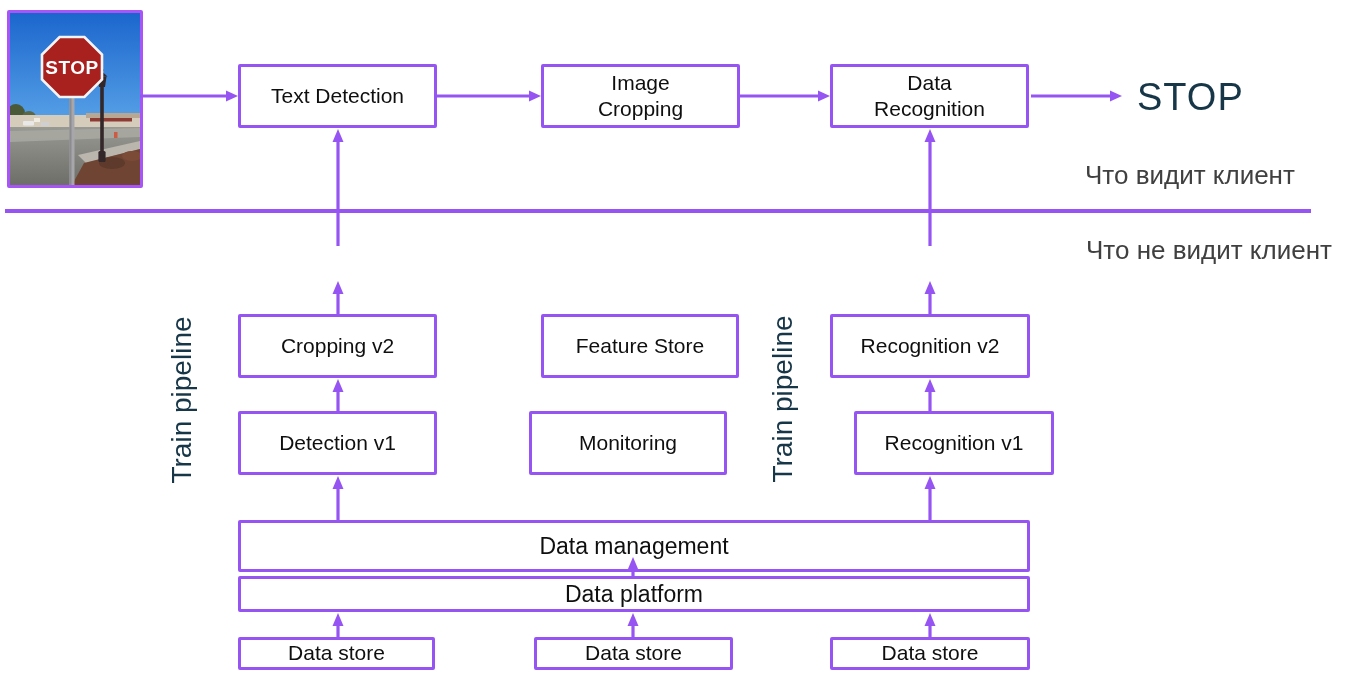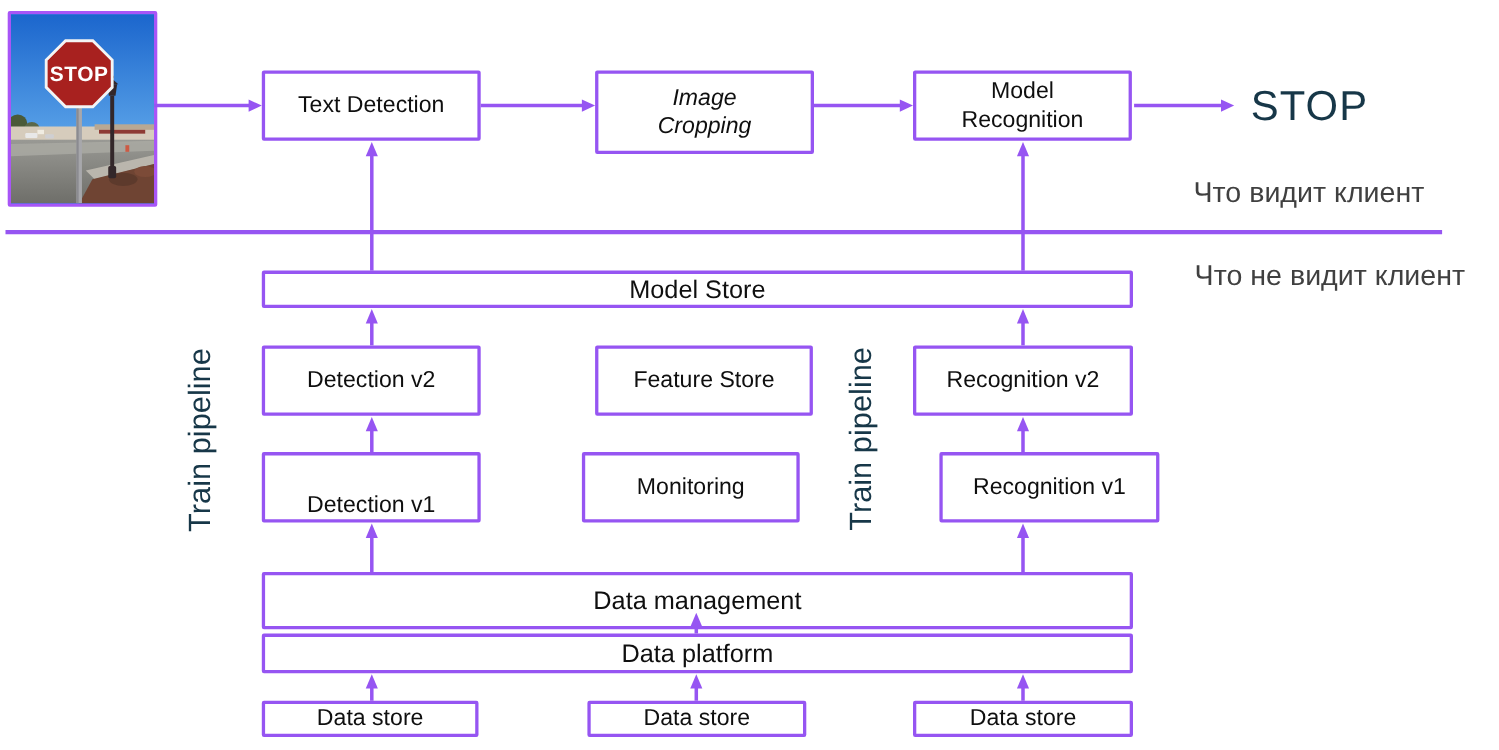--- a/index.html
+++ b/index.html
@@ -67,50 +67,47 @@
       <polygon points="86.5,63.5 97.5,63.5 92,58.5" fill="#33272a"></polygon>
       <circle cx="92" cy="57" r="1.6" fill="#33272a"></circle>
       <polygon points="49.6,24 74.4,24 92,41.6 92,66.4 74.4,84 49.6,84 32,66.4 32,41.6" fill="#A8211F" stroke="#f4f4f4" stroke-width="2.6"></polygon>
       <text x="62" y="61" text-anchor="middle" font-size="19" font-weight="bold" fill="#ffffff" letter-spacing="0.5" font-family="Liberation Sans, sans-serif">STOP</text>
     </svg>
   </div>
 
   <div class="box" style="left:238px;top:64px;width:199px;height:64px;">
     <span>Text Detection</span>
   </div>
-  <div class="box wrap2" style="left:541px;top:64px;width:199px;height:76px;font-style:italic;">
+  <div class="box wrap2" style="left:541px;top:64px;width:199px;height:64px;">
     <span>Image Cropping</span>
   </div>
   <div class="box wrap2" style="left:830px;top:64px;width:199px;height:64px;">
-    <span>Model Recognition</span>
+    <span>Data Recognition</span>
   </div>
 
   <div class="stop-out" style="left:1137px;top:76px;">STOP</div>
 
   <div class="caption" style="left:1085px;top:160px;">Что видит клиент</div>
   <div class="caption" style="left:1086px;top:235px;">Что не видит клиент</div>
 
-  <div class="box bar" style="left:238px;top:246px;width:792px;height:34px;">
-    <span>Model Store</span>
-  </div>
 
   <div class="vlabel" style="left:72px;top:382px;">Train pipeline</div>
   <div class="vlabel" style="left:673px;top:381px;">Train pipeline</div>
 
   <div class="box" style="left:238px;top:314px;width:199px;height:64px;">
-    <span>Detection v2</span>
+    <span>Cropping v2</span>
   </div>
   <div class="box" style="left:541px;top:314px;width:198px;height:64px;">
     <span>Feature Store</span>
   </div>
   <div class="box" style="left:830px;top:314px;width:200px;height:64px;">
     <span>Recognition v2</span>
   </div>
 
-  <div class="box" style="left:238px;top:411px;width:199px;height:64px;align-items:flex-end;">
+  <div class="box" style="left:238px;top:411px;width:199px;height:64px;">
     <span>Detection v1</span>
   </div>
   <div class="box" style="left:529px;top:411px;width:198px;height:64px;">
     <span>Monitoring</span>
   </div>
   <div class="box" style="left:830px;top:411px;width:200px;height:64px;margin-left:24px;">
     <span>Recognition v1</span>
   </div>
 
   <div class="box bar" style="left:238px;top:520px;width:792px;height:52px;">

